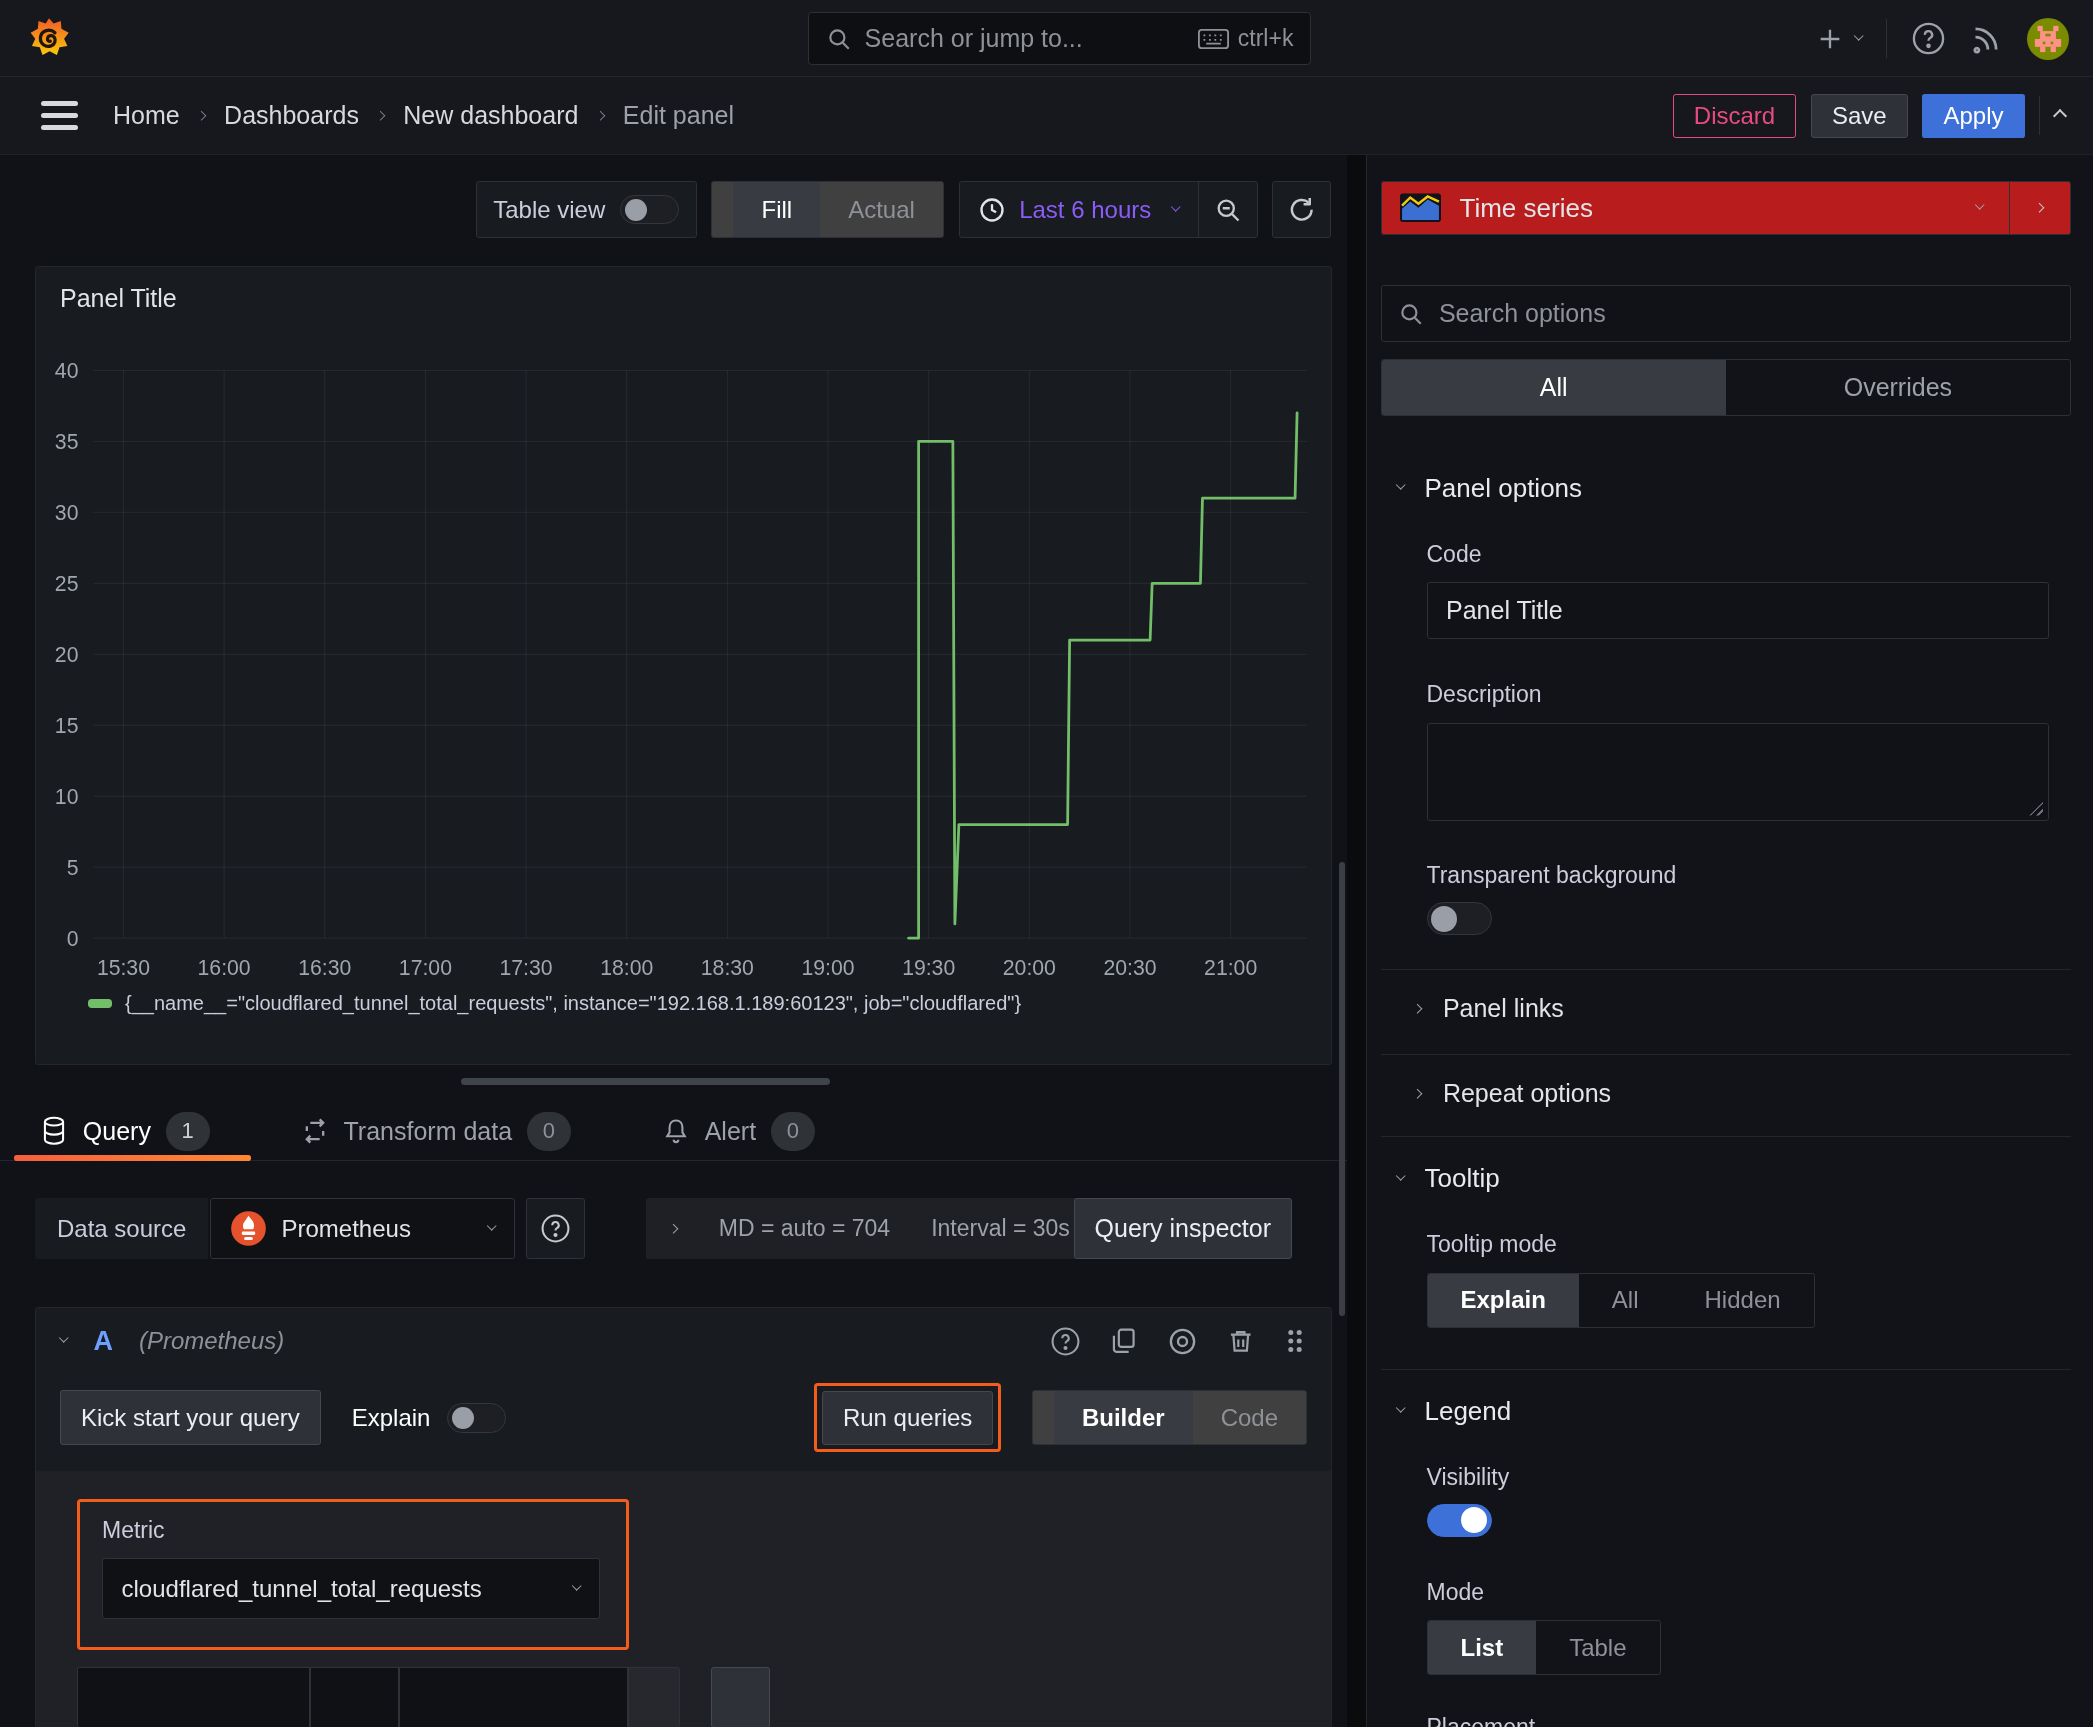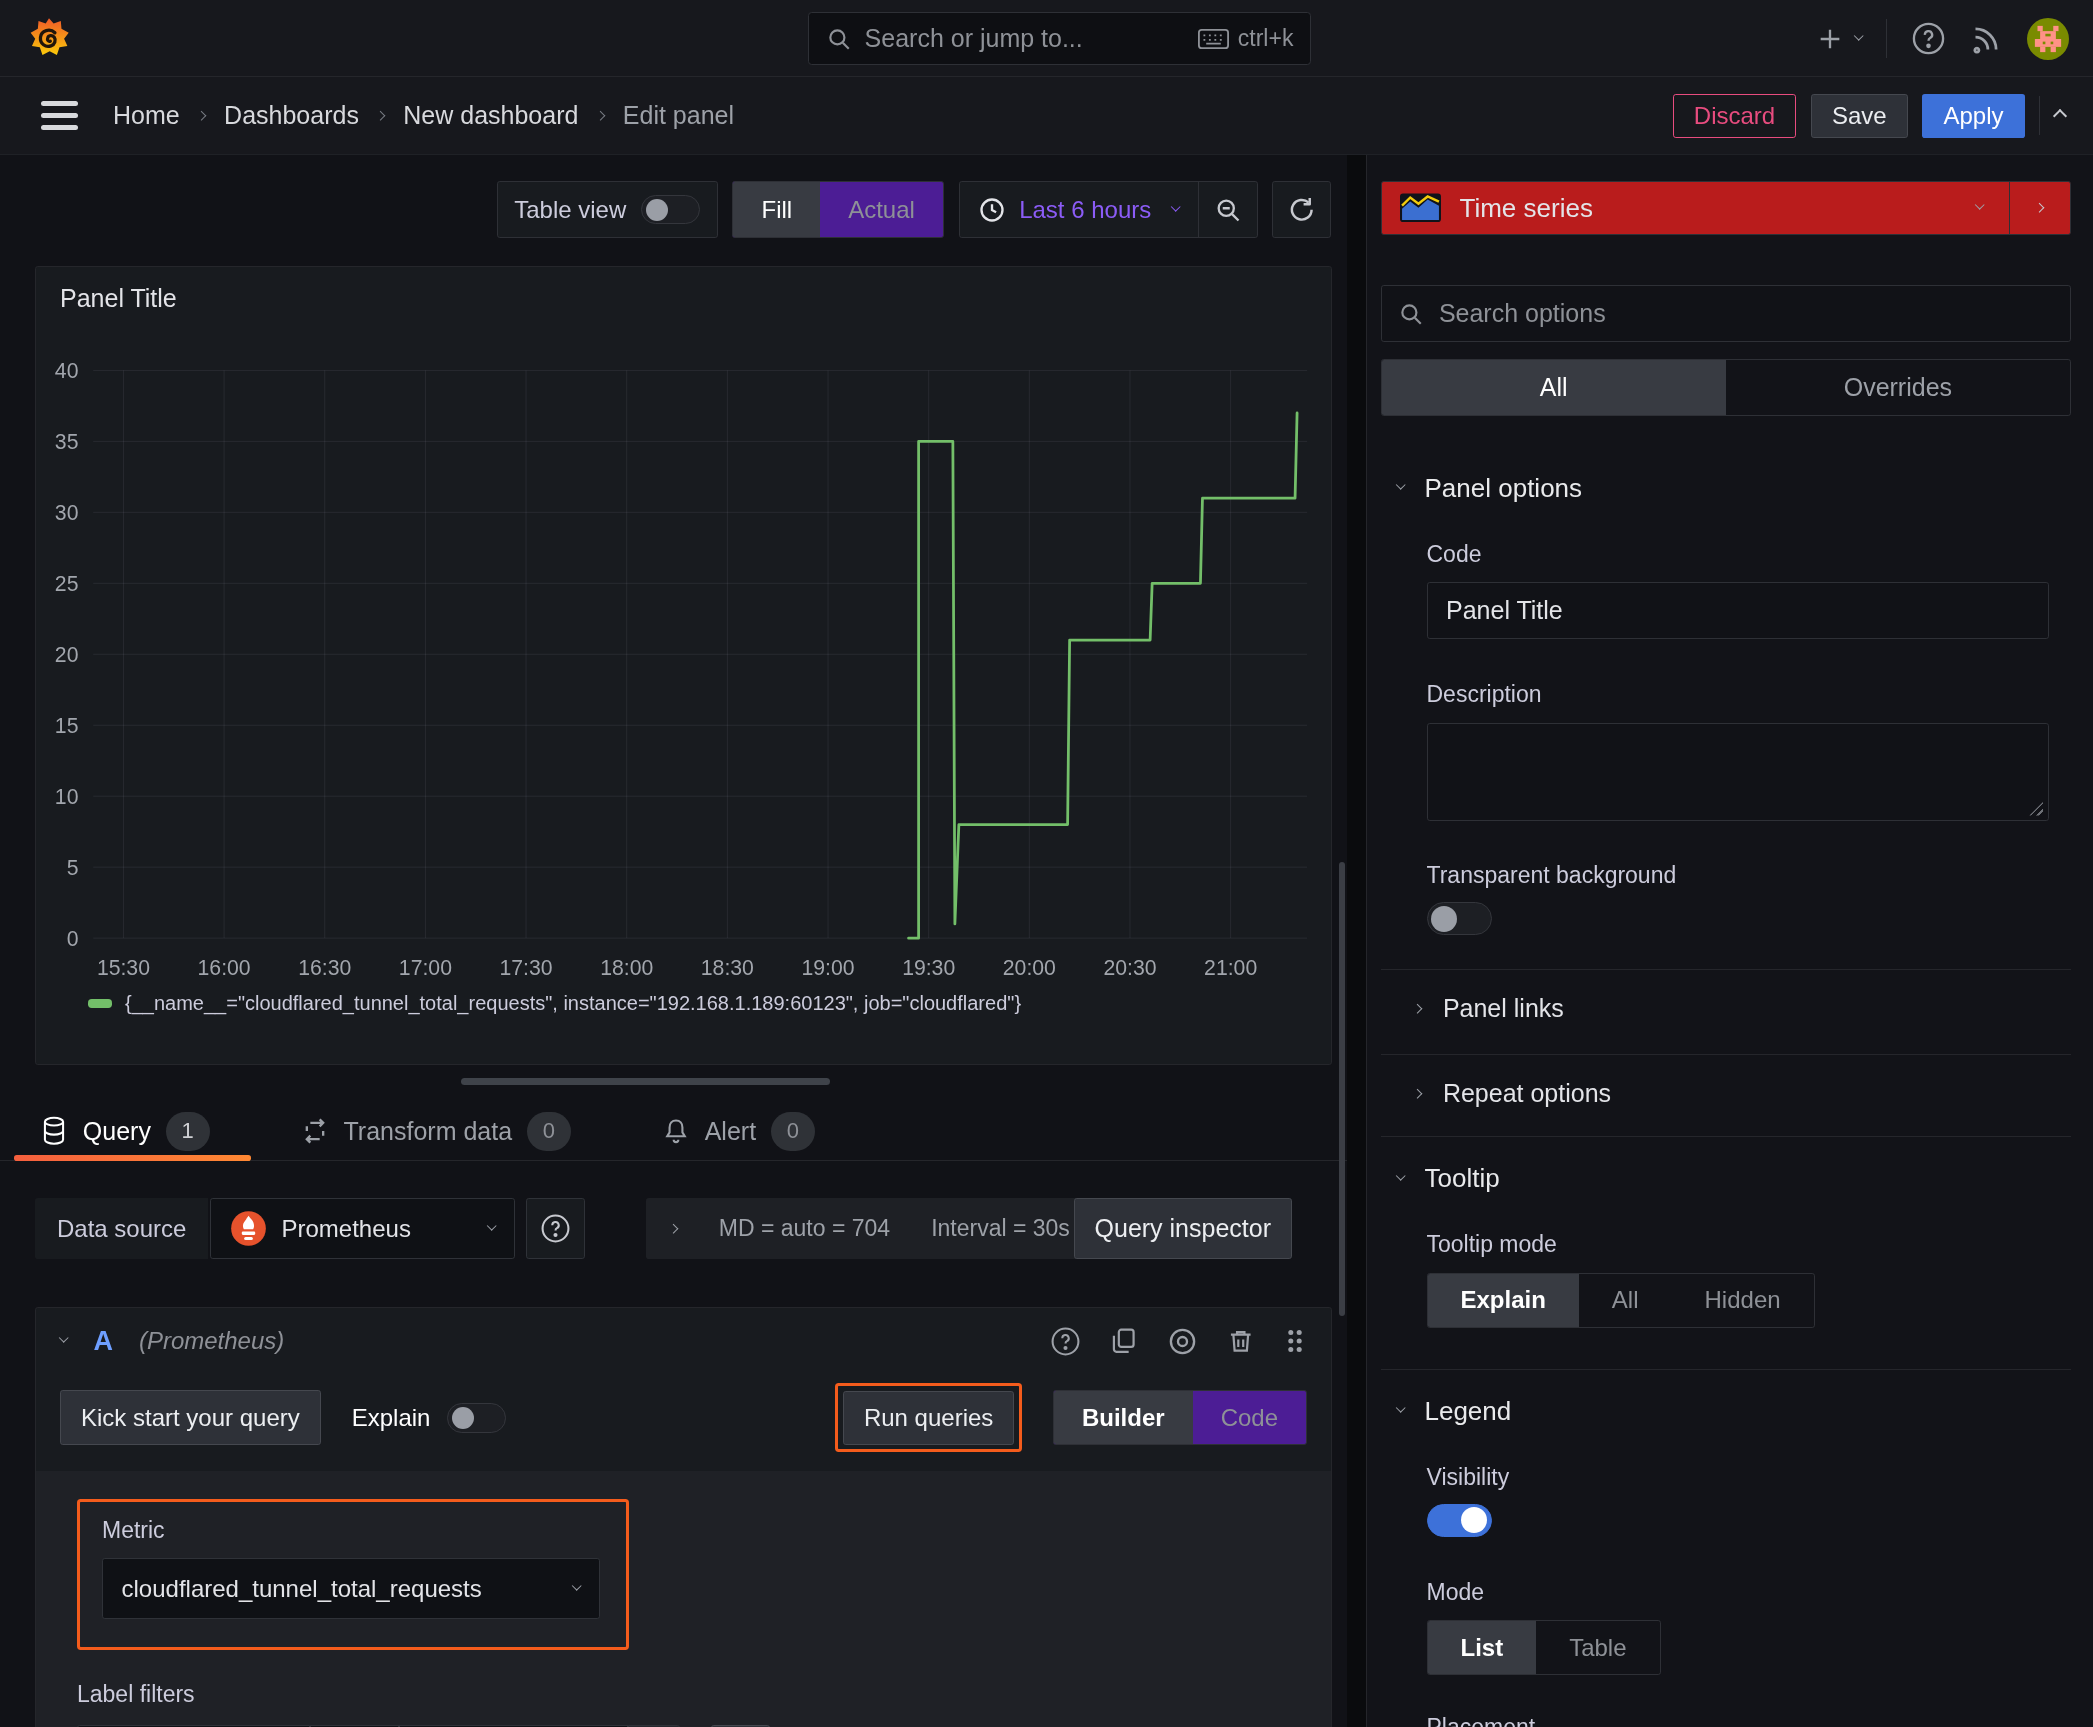--- a/index.html
+++ b/index.html
@@ -36,21 +36,21 @@
   .main { position:absolute; top:155px; left:0; right:0; bottom:0; display:flex; }
   .left-pane { position:relative; width:1347px; }
   .gap-strip { width:18.5px; background:#0a0b0d; }
   .right-pane { position:relative; flex:1; background:#121318; border-left:0.9px solid #25262b; overflow:hidden; }
 
   
   .toolbar { display:flex; justify-content:flex-end; align-items:center; gap:14.8px; margin:26px 15.7px 0 0; height:57px; }
   .tool-group { display:flex; align-items:center; height:57px; background:#181b1f; border:0.9px solid #2e3036; border-radius:2.8px; }
   .tableview { padding:0 16.6px; gap:14.8px; display:flex; align-items:center; }
   .tableview .lbl { font-size:24px; color:#ccccdc; }
-  .seg { display:flex; align-items:center; height:57px; background:#4c1d95; border:0.9px solid #2e3036; border-radius:2.8px; overflow:hidden; }
+  .seg { display:flex; align-items:center; height:57px; background:#404040; border:0.9px solid #2e3036; border-radius:2.8px; overflow:hidden;padding-left:21px; }
   .seg .opt { display:flex; align-items:center; justify-content:center; height:100%; padding:0 28px; font-size:24px; color:#8e9197; cursor:pointer; }
   .seg .opt.sel { background:#383b42; color:#fff; }
   .timepick { display:flex; align-items:center; padding:0; }
   .timepick .tp-main { display:flex; align-items:center; gap:13px; padding:0 18.5px; font-size:24px; color:#8b5cf6; }
   .timepick .zoomout { width:59px; display:flex; align-items:center; justify-content:center; height:100%; border-left:0.9px solid #2e3036; }
   .refresh-btn { width:59px; justify-content:center; display:flex; align-items:center; }
 
   
   .panel { position:relative; margin:28px 15.7px 0 35px; width:1297px; height:799px; background:#181b1f; border:0.9px solid #25262b; border-radius:2.8px; }
   .panel-title { position:absolute; left:24px; top:16.6px; font-size:25px; color:#e3e4e8; }
@@ -443,21 +443,20 @@
         </div>
 
         <div class="qbody">
           <div class="metric-wrap">
             <div class="field-label">Metric</div>
             <span class="select metric-select">
               <span>cloudflared_tunnel_total_requests</span>
               <i class="chev down sm mut"></i>
             </span>
           </div>
-          <div class="field-label" style="margin-top:31px;">Label filters</div>
           <div class="lf-row">
             <span class="select first" style="width:233px;">
               
               
             </span>
             <span class="select op-select" style="width:89px;">
               
               
             </span>
             <span class="select" style="width:229px;">

